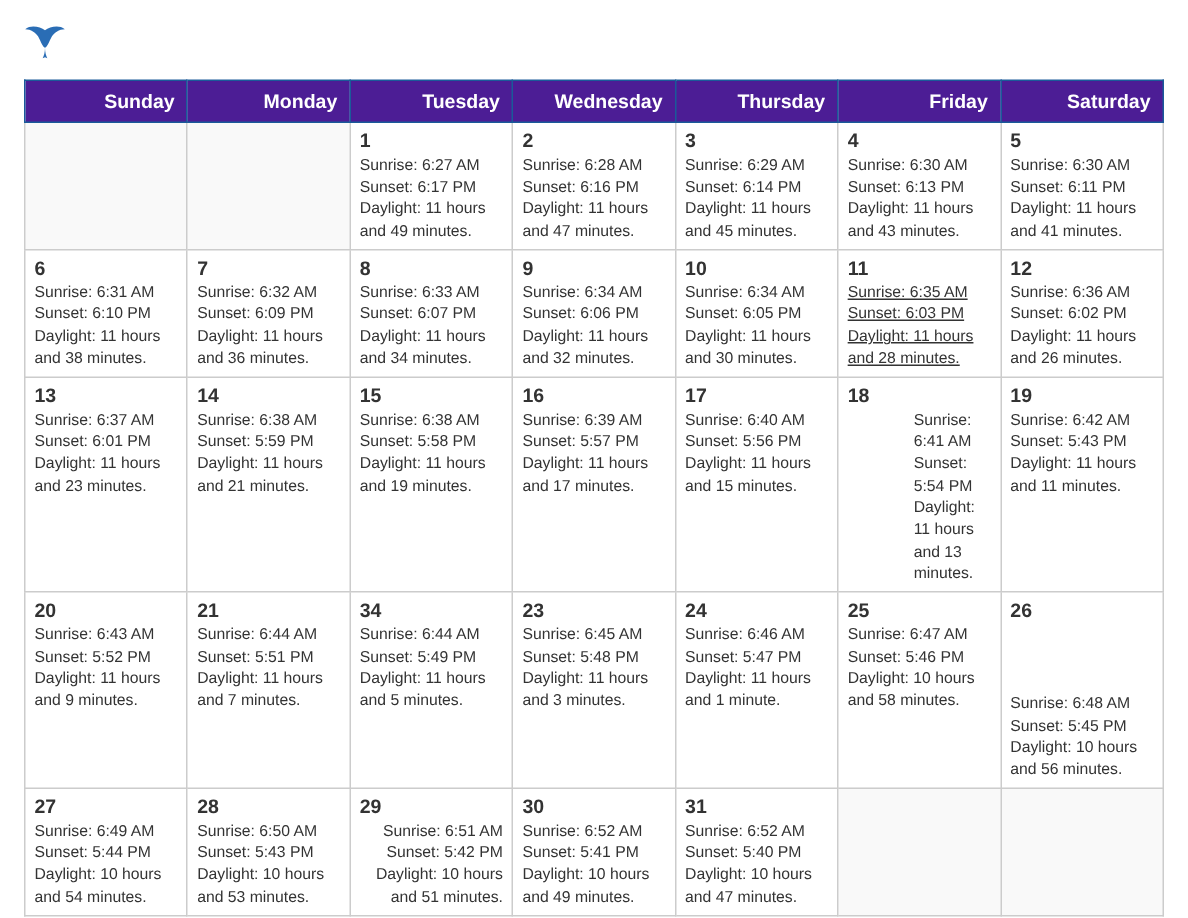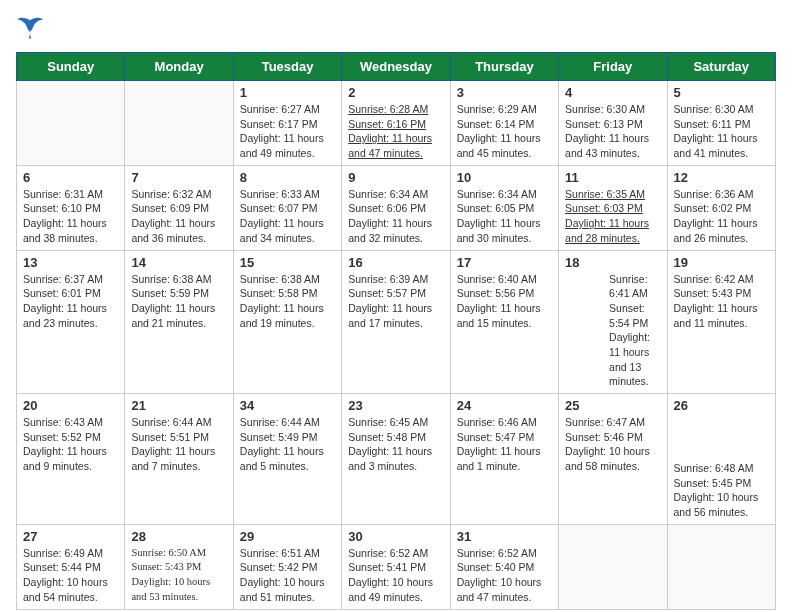--- a/index.html
+++ b/index.html
@@ -45,23 +45,23 @@
     .subtitle {
       font-size: 15px;
       color: #555;
     }
     table {
       width: 100%;
       border-collapse: collapse;
       table-layout: fixed;
     }
     th {
-      background-color: #15803d;
+      background-color: #4c1d95;
       color: #fff;
-      text-align: center;
+      text-align: right;
       padding: 6px 8px;
       font-size: 13px;
       font-weight: bold;
       border: 1px solid #1a5a99;
     }
     td {
       border: 1px solid #ccc;
       vertical-align: top;
       padding: 4px 6px;
       height: 80px;
@@ -123,21 +123,21 @@
         <td class="empty"></td>
         <td class="empty"></td>
         <td>
           <div class="day-number">1</div>
           <div class="day-info" style="white-space: pre-line;">Sunrise: 6:27 AM
 Sunset: 6:17 PM
 Daylight: 11 hours and 49 minutes.</div>
         </td>
         <td>
           <div class="day-number">2</div>
-          <div class="day-info" style="white-space: pre-line; text-decoration: underline;">Sunrise: 6:28 AM
+          <div class="day-info" style="white-space: pre-line;">Sunrise: 6:28 AM
 Sunset: 6:16 PM
 Daylight: 11 hours and 47 minutes.</div>
         </td>
         <td>
           <div class="day-number">3</div>
           <div class="day-info" style="white-space: pre-line;">Sunrise: 6:29 AM
 Sunset: 6:14 PM
 Daylight: 11 hours and 45 minutes.</div>
         </td>
         <td>
@@ -287,27 +287,27 @@
       </tr>
       <tr>
         <td>
           <div class="day-number">27</div>
           <div class="day-info" style="white-space: pre-line;">Sunrise: 6:49 AM
 Sunset: 5:44 PM
 Daylight: 10 hours and 54 minutes.</div>
         </td>
         <td>
           <div class="day-number">28</div>
-          <div class="day-info" style="white-space: pre-line; font-family: Liberation Serif, serif;">Sunrise: 6:50 AM
+          <div class="day-info" style="white-space: pre-line;">Sunrise: 6:50 AM
 Sunset: 5:43 PM
 Daylight: 10 hours and 53 minutes.</div>
         </td>
         <td>
           <div class="day-number">29</div>
-          <div class="day-info" style="white-space: pre-line;">Sunrise: 6:51 AM
+          <div class="day-info" style="white-space: pre-line; text-align: right;">Sunrise: 6:51 AM
 Sunset: 5:42 PM
 Daylight: 10 hours and 51 minutes.</div>
         </td>
         <td>
           <div class="day-number">30</div>
           <div class="day-info" style="white-space: pre-line;">Sunrise: 6:52 AM
 Sunset: 5:41 PM
 Daylight: 10 hours and 49 minutes.</div>
         </td>
         <td>

